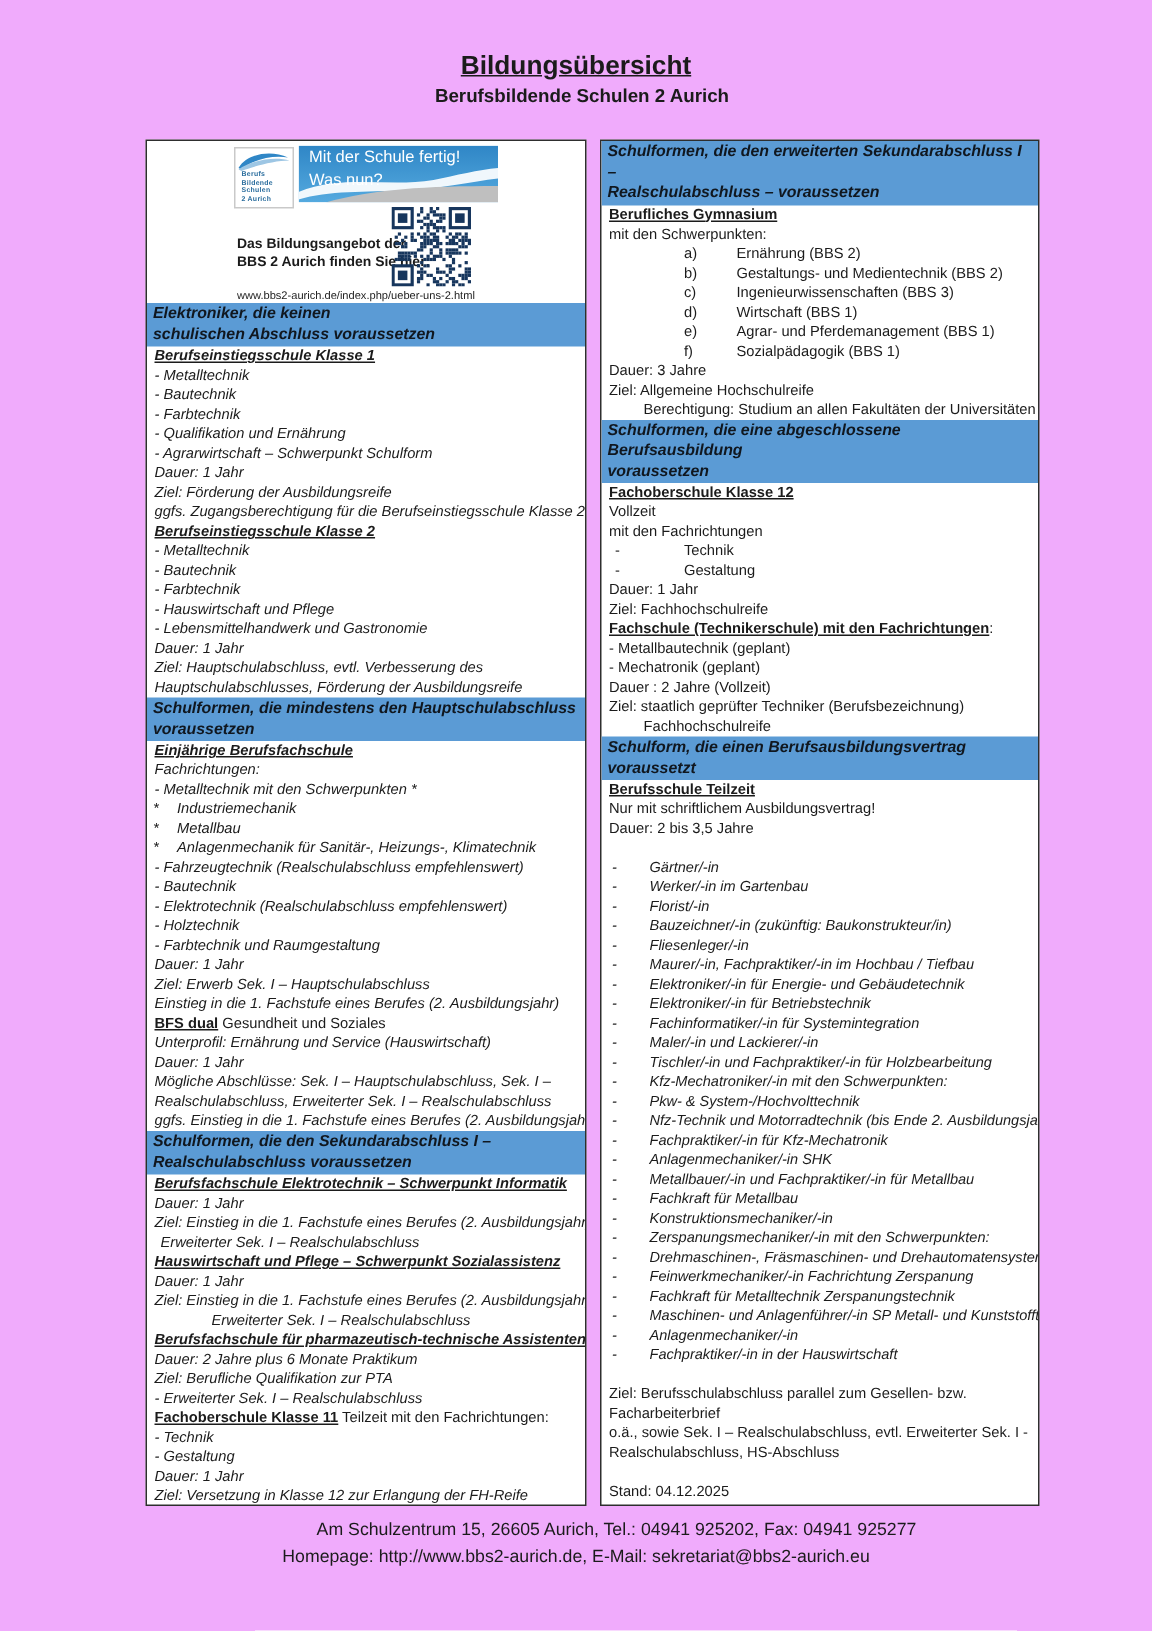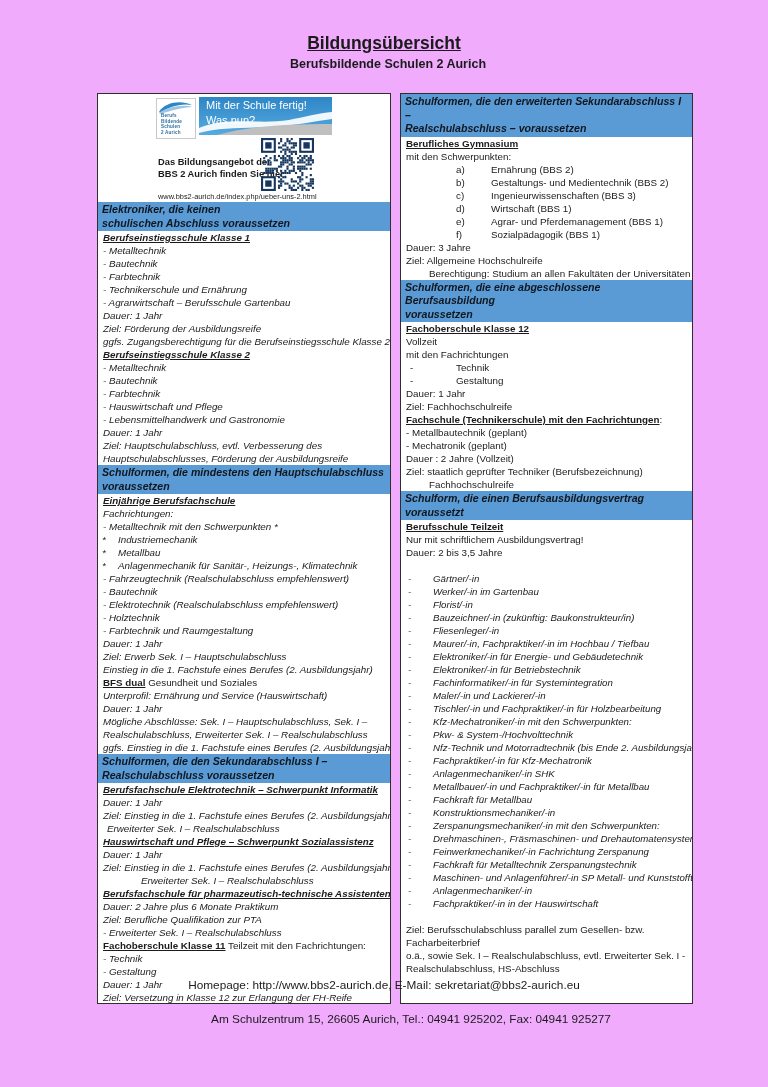--- a/index.html
+++ b/index.html
@@ -51,21 +51,21 @@
   .blk-let{padding-left:55px;}
   .blk-let .mk{width:35px;flex:0 0 35px;}
   .blk-dt{padding-left:9px;}
   .blk-dt .mk{width:46px;flex:0 0 46px;}
   .blk-dash{font-style:italic;padding-left:7px;font-size:9.7px;}
   .blk-dash .mk{width:25px;flex:0 0 25px;}
   .blk-sp{height:13px;}
 
   .footer{position:absolute;left:0;width:100%;text-align:center;font-size:11.8px;line-height:18px;}
   .footer-1{top:1010px;margin-left:27px;}
-  .footer-2{top:976px;text-align:center;}
+  .footer-2{top:1028px;text-align:center;}
 </style>
 </head>
 <body>
 
 <div class="page">
 
   <div class="title">Bildungsübersicht</div>
   <div class="subtitle">Berufsbildende Schulen 2 Aurich</div>
 
   <div class="col col-left">
@@ -307,22 +307,22 @@
         </svg>
       <div class="logo-url">www.bbs2-aurich.de/index.php/ueber-uns-2.html</div>
     </div>
     <div id="left-blocks">
         <div class="blk-hdr">Elektroniker, die keinen
 schulischen Abschluss voraussetzen</div>
         <div class="blk blk-hi"><span class="u">Berufseinstiegsschule Klasse 1</span></div>
         <div class="blk blk-li">- Metalltechnik</div>
         <div class="blk blk-li">- Bautechnik</div>
         <div class="blk blk-li">- Farbtechnik</div>
-        <div class="blk blk-li">- Technikerschule und Ernährung</div>
-        <div class="blk blk-li">- Agrarwirtschaft – Berufsschule Gartenbau</div>
+        <div class="blk blk-li">- Qualifikation und Ernährung</div>
+        <div class="blk blk-li">- Agrarwirtschaft – Schwerpunkt Schulform</div>
         <div class="blk blk-li">Dauer: 1 Jahr</div>
         <div class="blk blk-li">Ziel: Förderung der Ausbildungsreife</div>
         <div class="blk blk-li">ggfs. Zugangsberechtigung für die Berufseinstiegsschule Klasse 2</div>
         <div class="blk blk-hi"><span class="u">Berufseinstiegsschule Klasse 2</span></div>
         <div class="blk blk-li">- Metalltechnik</div>
         <div class="blk blk-li">- Bautechnik</div>
         <div class="blk blk-li">- Farbtechnik</div>
         <div class="blk blk-li">- Hauswirtschaft und Pflege</div>
         <div class="blk blk-li">- Lebensmittelhandwerk und Gastronomie</div>
         <div class="blk blk-li">Dauer: 1 Jahr</div>
@@ -543,18 +543,19 @@
         </div>
         <div class="blk-flex blk-dash">
           <span class="mk">-</span>
           <span>Fachpraktiker/-in in der Hauswirtschaft</span>
         </div>
         <div class="blk-sp"></div>
         <div class="blk blk-lp wrap">Ziel: Berufsschulabschluss parallel zum Gesellen- bzw. Facharbeiterbrief
 o.ä., sowie Sek. I – Realschulabschluss, evtl. Erweiterter Sek. I -
 Realschulabschluss, HS-Abschluss</div>
         <div class="blk-sp"></div>
+        <div class="blk blk-lp">Stand: 04.12.2025</div>
       </div>
   </div>
 
   <div class="footer footer-1">Am Schulzentrum 15, 26605 Aurich, Tel.: 04941 925202, Fax: 04941 925277</div>
   <div class="footer footer-2">Homepage: http://www.bbs2-aurich.de, E-Mail: sekretariat@bbs2-aurich.eu</div>
 </div>
 
 </body></html>

